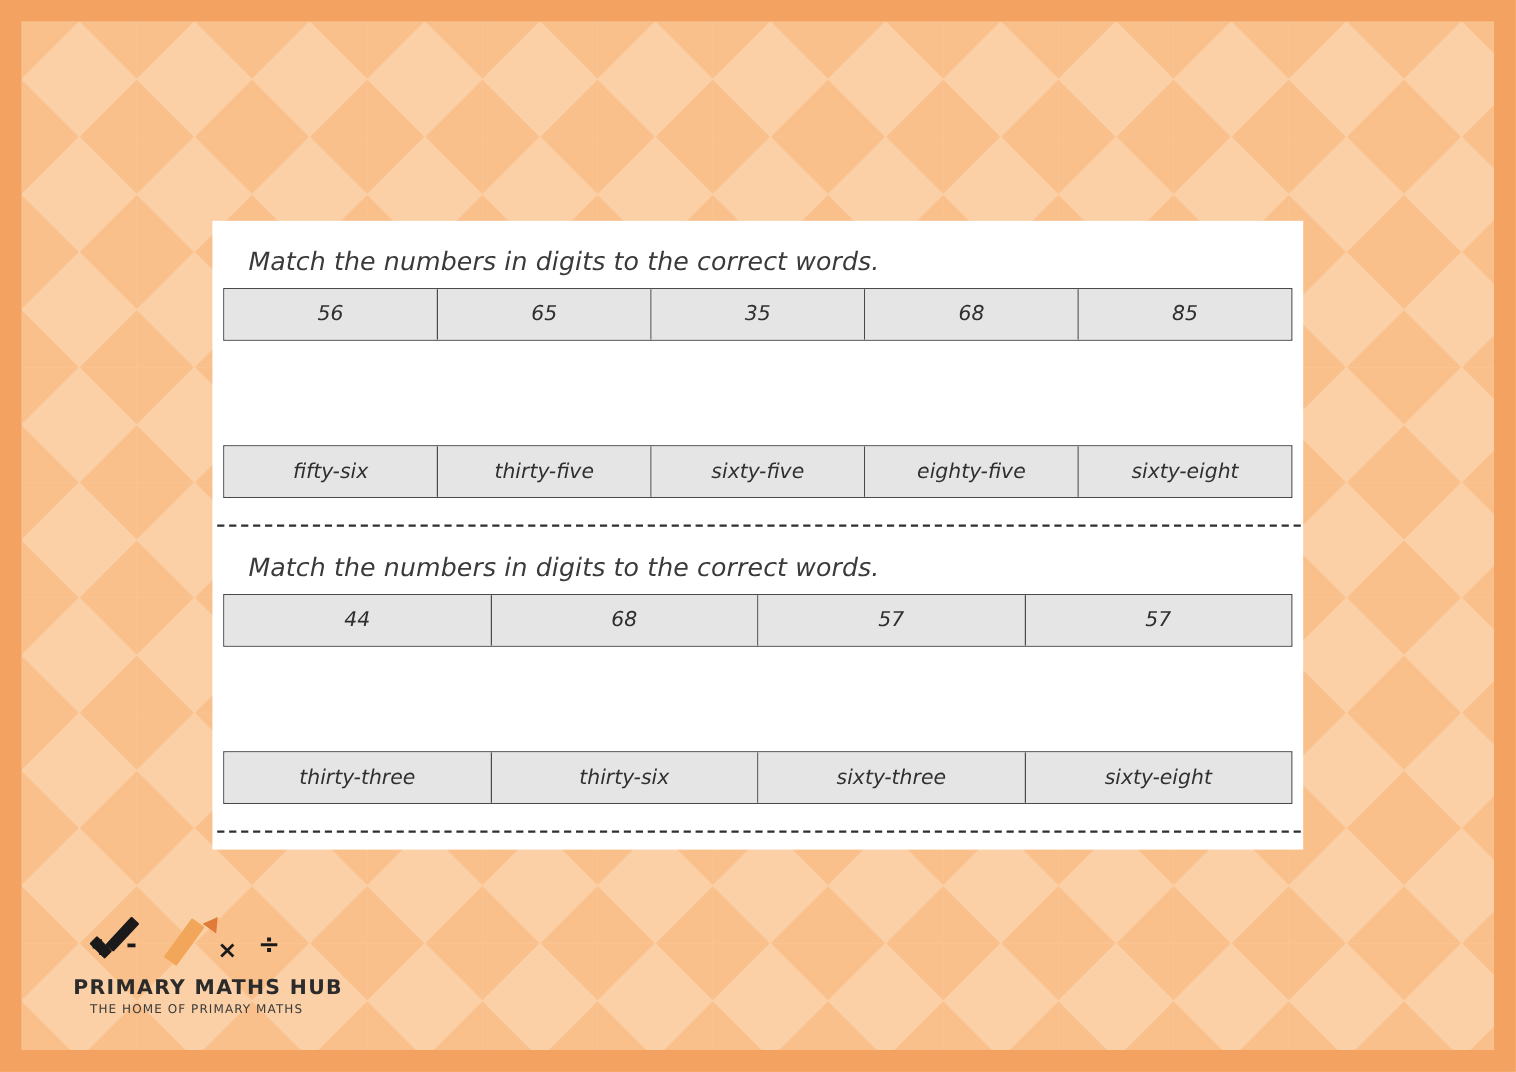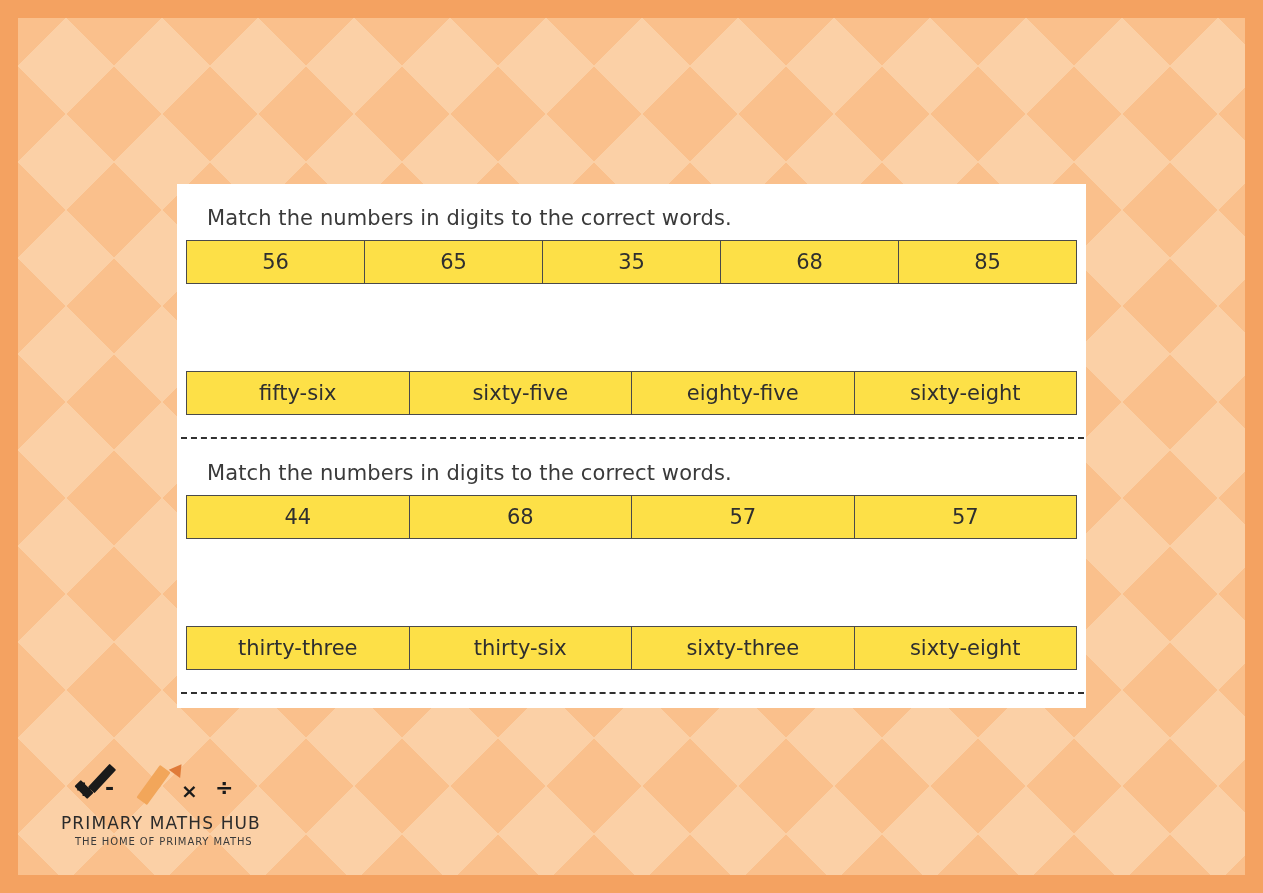--- a/index.html
+++ b/index.html
@@ -43,20 +43,21 @@
   
   .worksheet {
     position: absolute;
     left: 159px;
     top: 166px;
     width: 909px;
     height: 524px;
     background: #FFFFFF;
     box-sizing: border-box;
     padding: 0;
+    font-style: italic;
   }
 
   .section {
     position: relative;
     padding: 0 4px;
   }
 
   .prompt {
     font-family: "DejaVu Sans", sans-serif;
     font-size: 21px;
@@ -74,24 +75,24 @@
     border: 1.5px solid #4a4a4a;
   }
 
   .cell {
     flex: 1 1 0;
     box-sizing: border-box;
     border-right: 1.5px solid #4a4a4a;
     height: 42px;
     line-height: 42px;
     text-align: center;
-    font-size: 21px;
+    font-size: 17px;
     color: #2f2f2f;
     font-family: "DejaVu Sans", sans-serif;
-    background: #fde047;
+    background: #e5e5e5;
   }
   .cell:last-child {
     border-right: none;
   }
 
   .gap {
     height: 87px;
   }
 
   .gap-small {
@@ -183,21 +184,21 @@
     top: 3px;
     width: 32px;
     height: 9px;
     background: #1a1a1a;
     transform: rotate(-47deg);
     border-radius: 1px;
   }
 
   .logo-title {
     font-family: "DejaVu Sans", sans-serif;
-    font-weight: normal;
+    font-weight: bold;
     font-size: 17px;
     letter-spacing: 1.1px;
     color: #2b2b2b;
     margin-top: 4px;
   }
   .logo-sub {
     font-family: "DejaVu Sans", sans-serif;
     font-size: 10px;
     letter-spacing: 0.9px;
     color: #3a3a3a;
@@ -221,20 +222,21 @@
           <div class="cell">65</div>
           <div class="cell">35</div>
           <div class="cell">68</div>
           <div class="cell">85</div>
         </div>
 
         <div class="gap"></div>
 
         <div class="row">
           <div class="cell">fifty-six</div>
+          <div class="cell">thirty-five</div>
           <div class="cell">sixty-five</div>
           <div class="cell">eighty-five</div>
           <div class="cell">sixty-eight</div>
         </div>
 
         <div class="gap-small"></div>
         <div class="dashed-divider"></div>
       </div>
 
       <div class="section">

